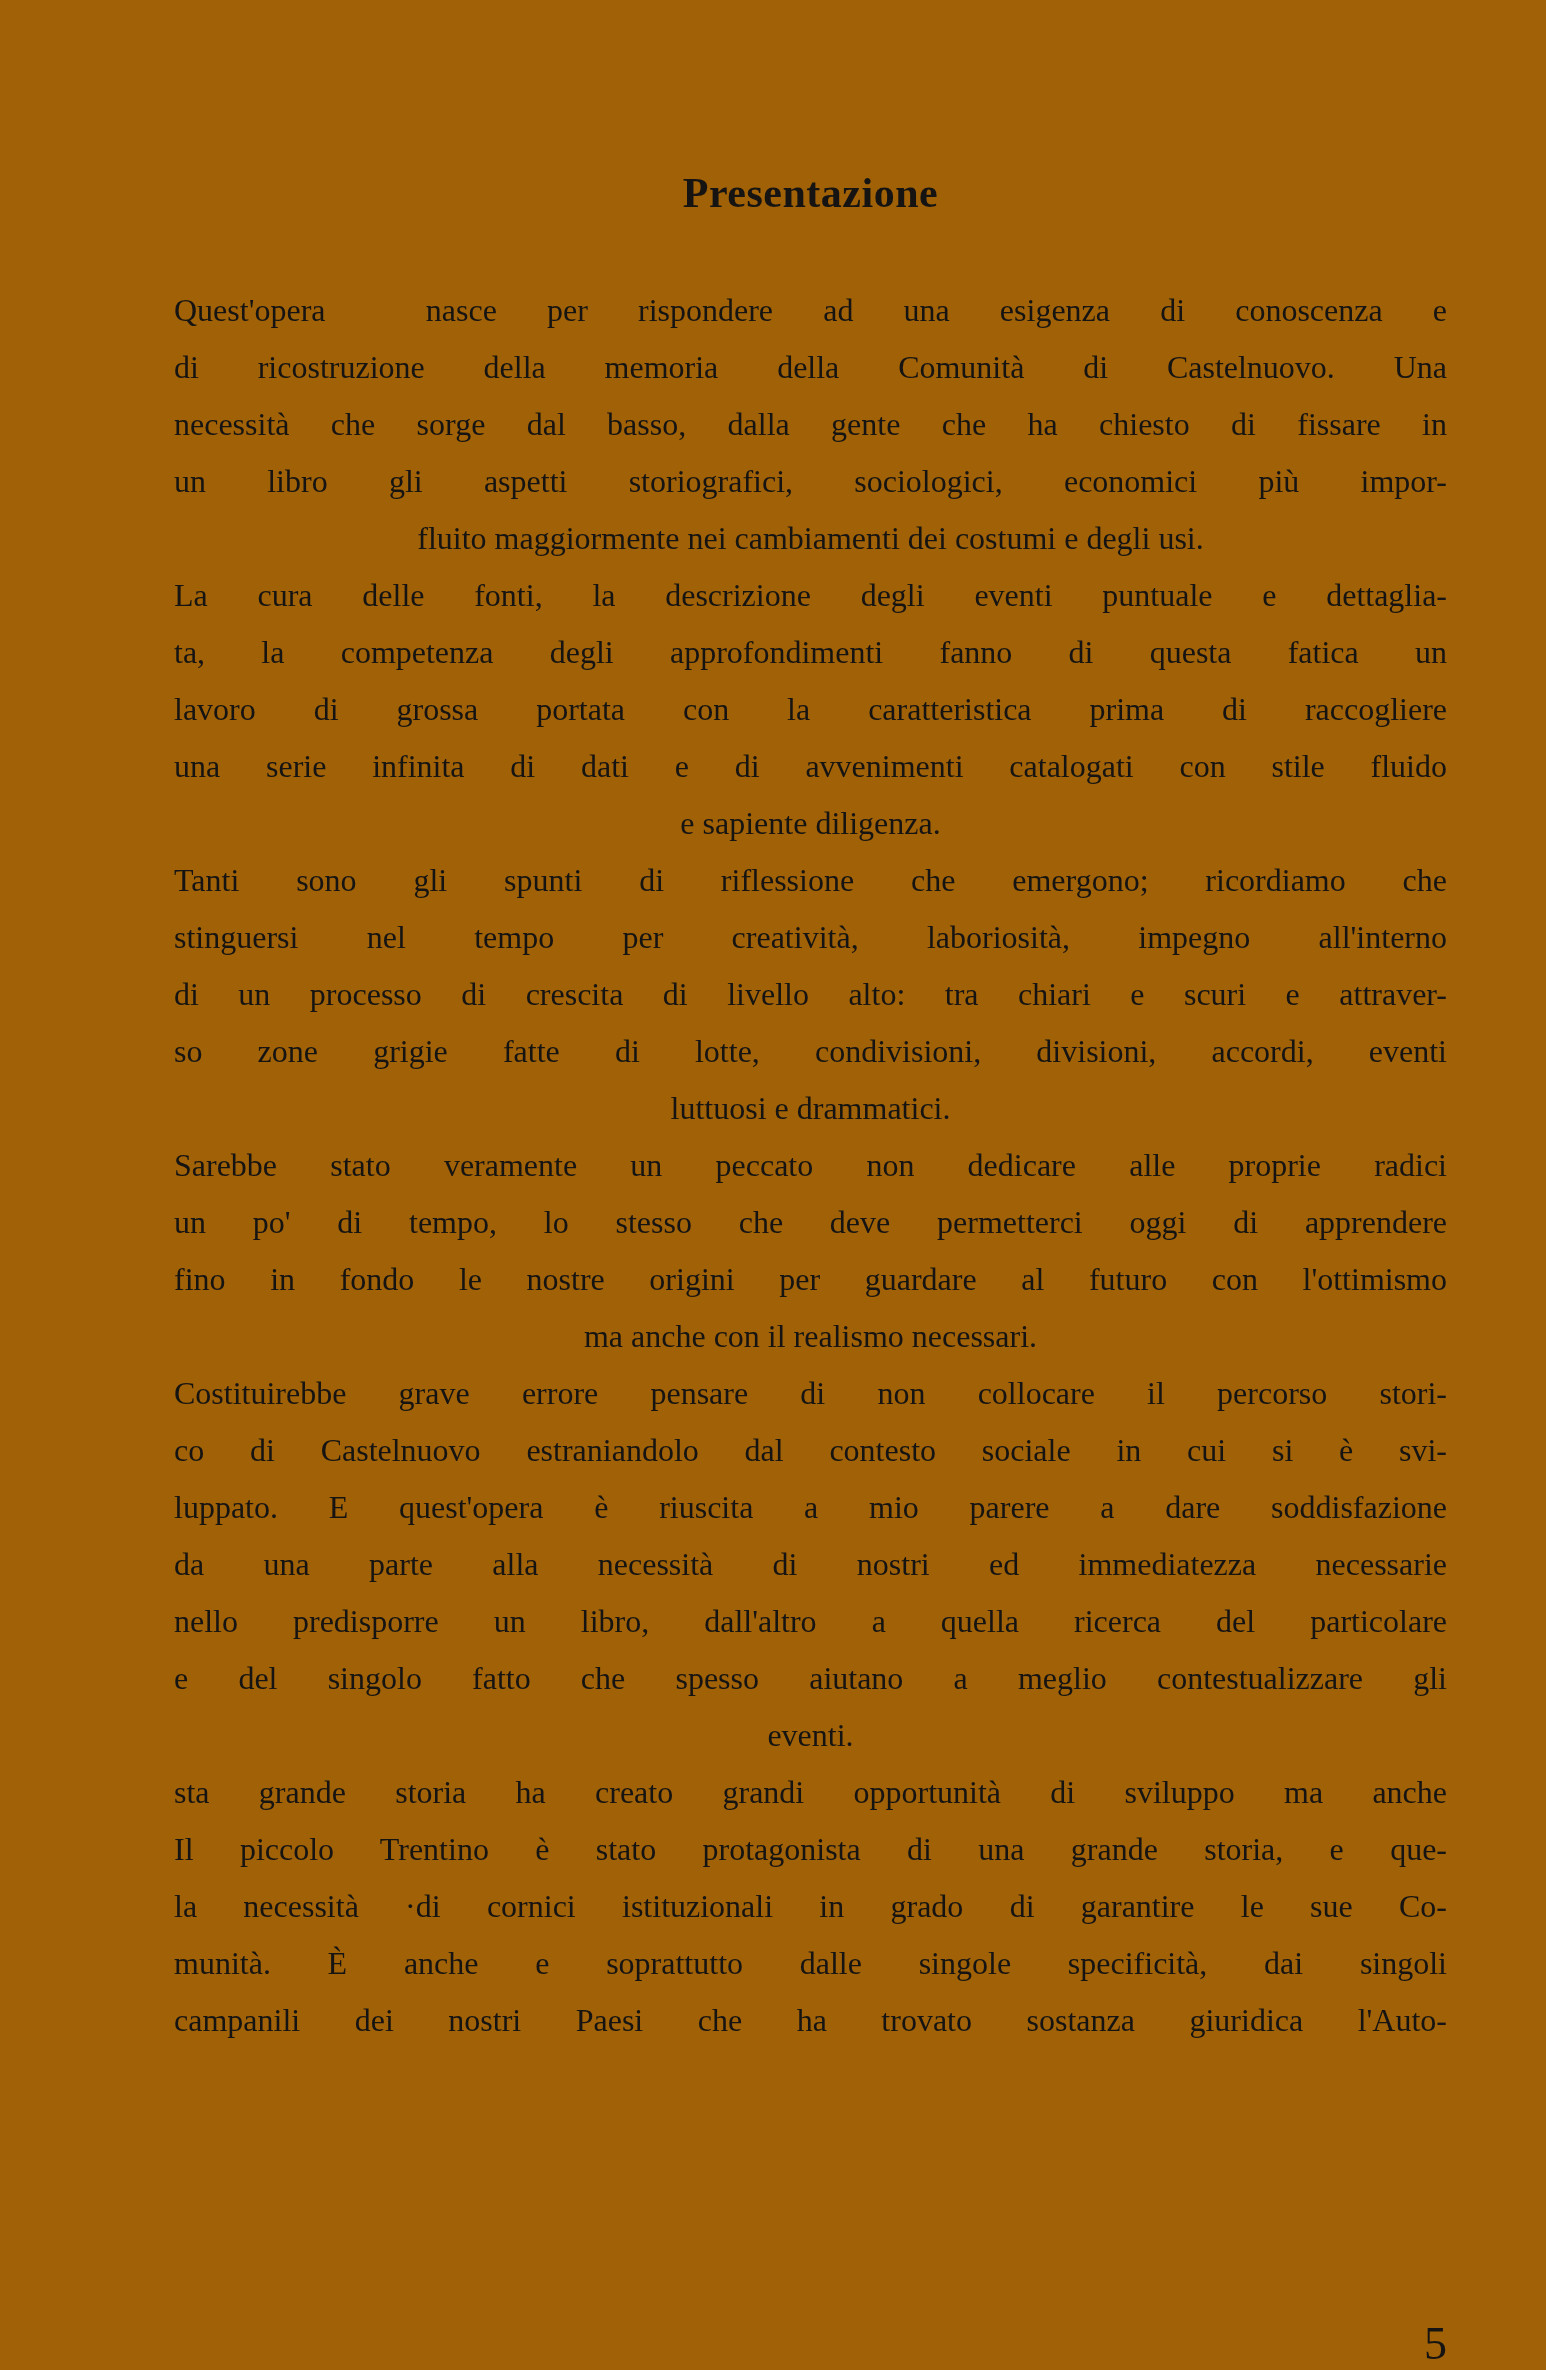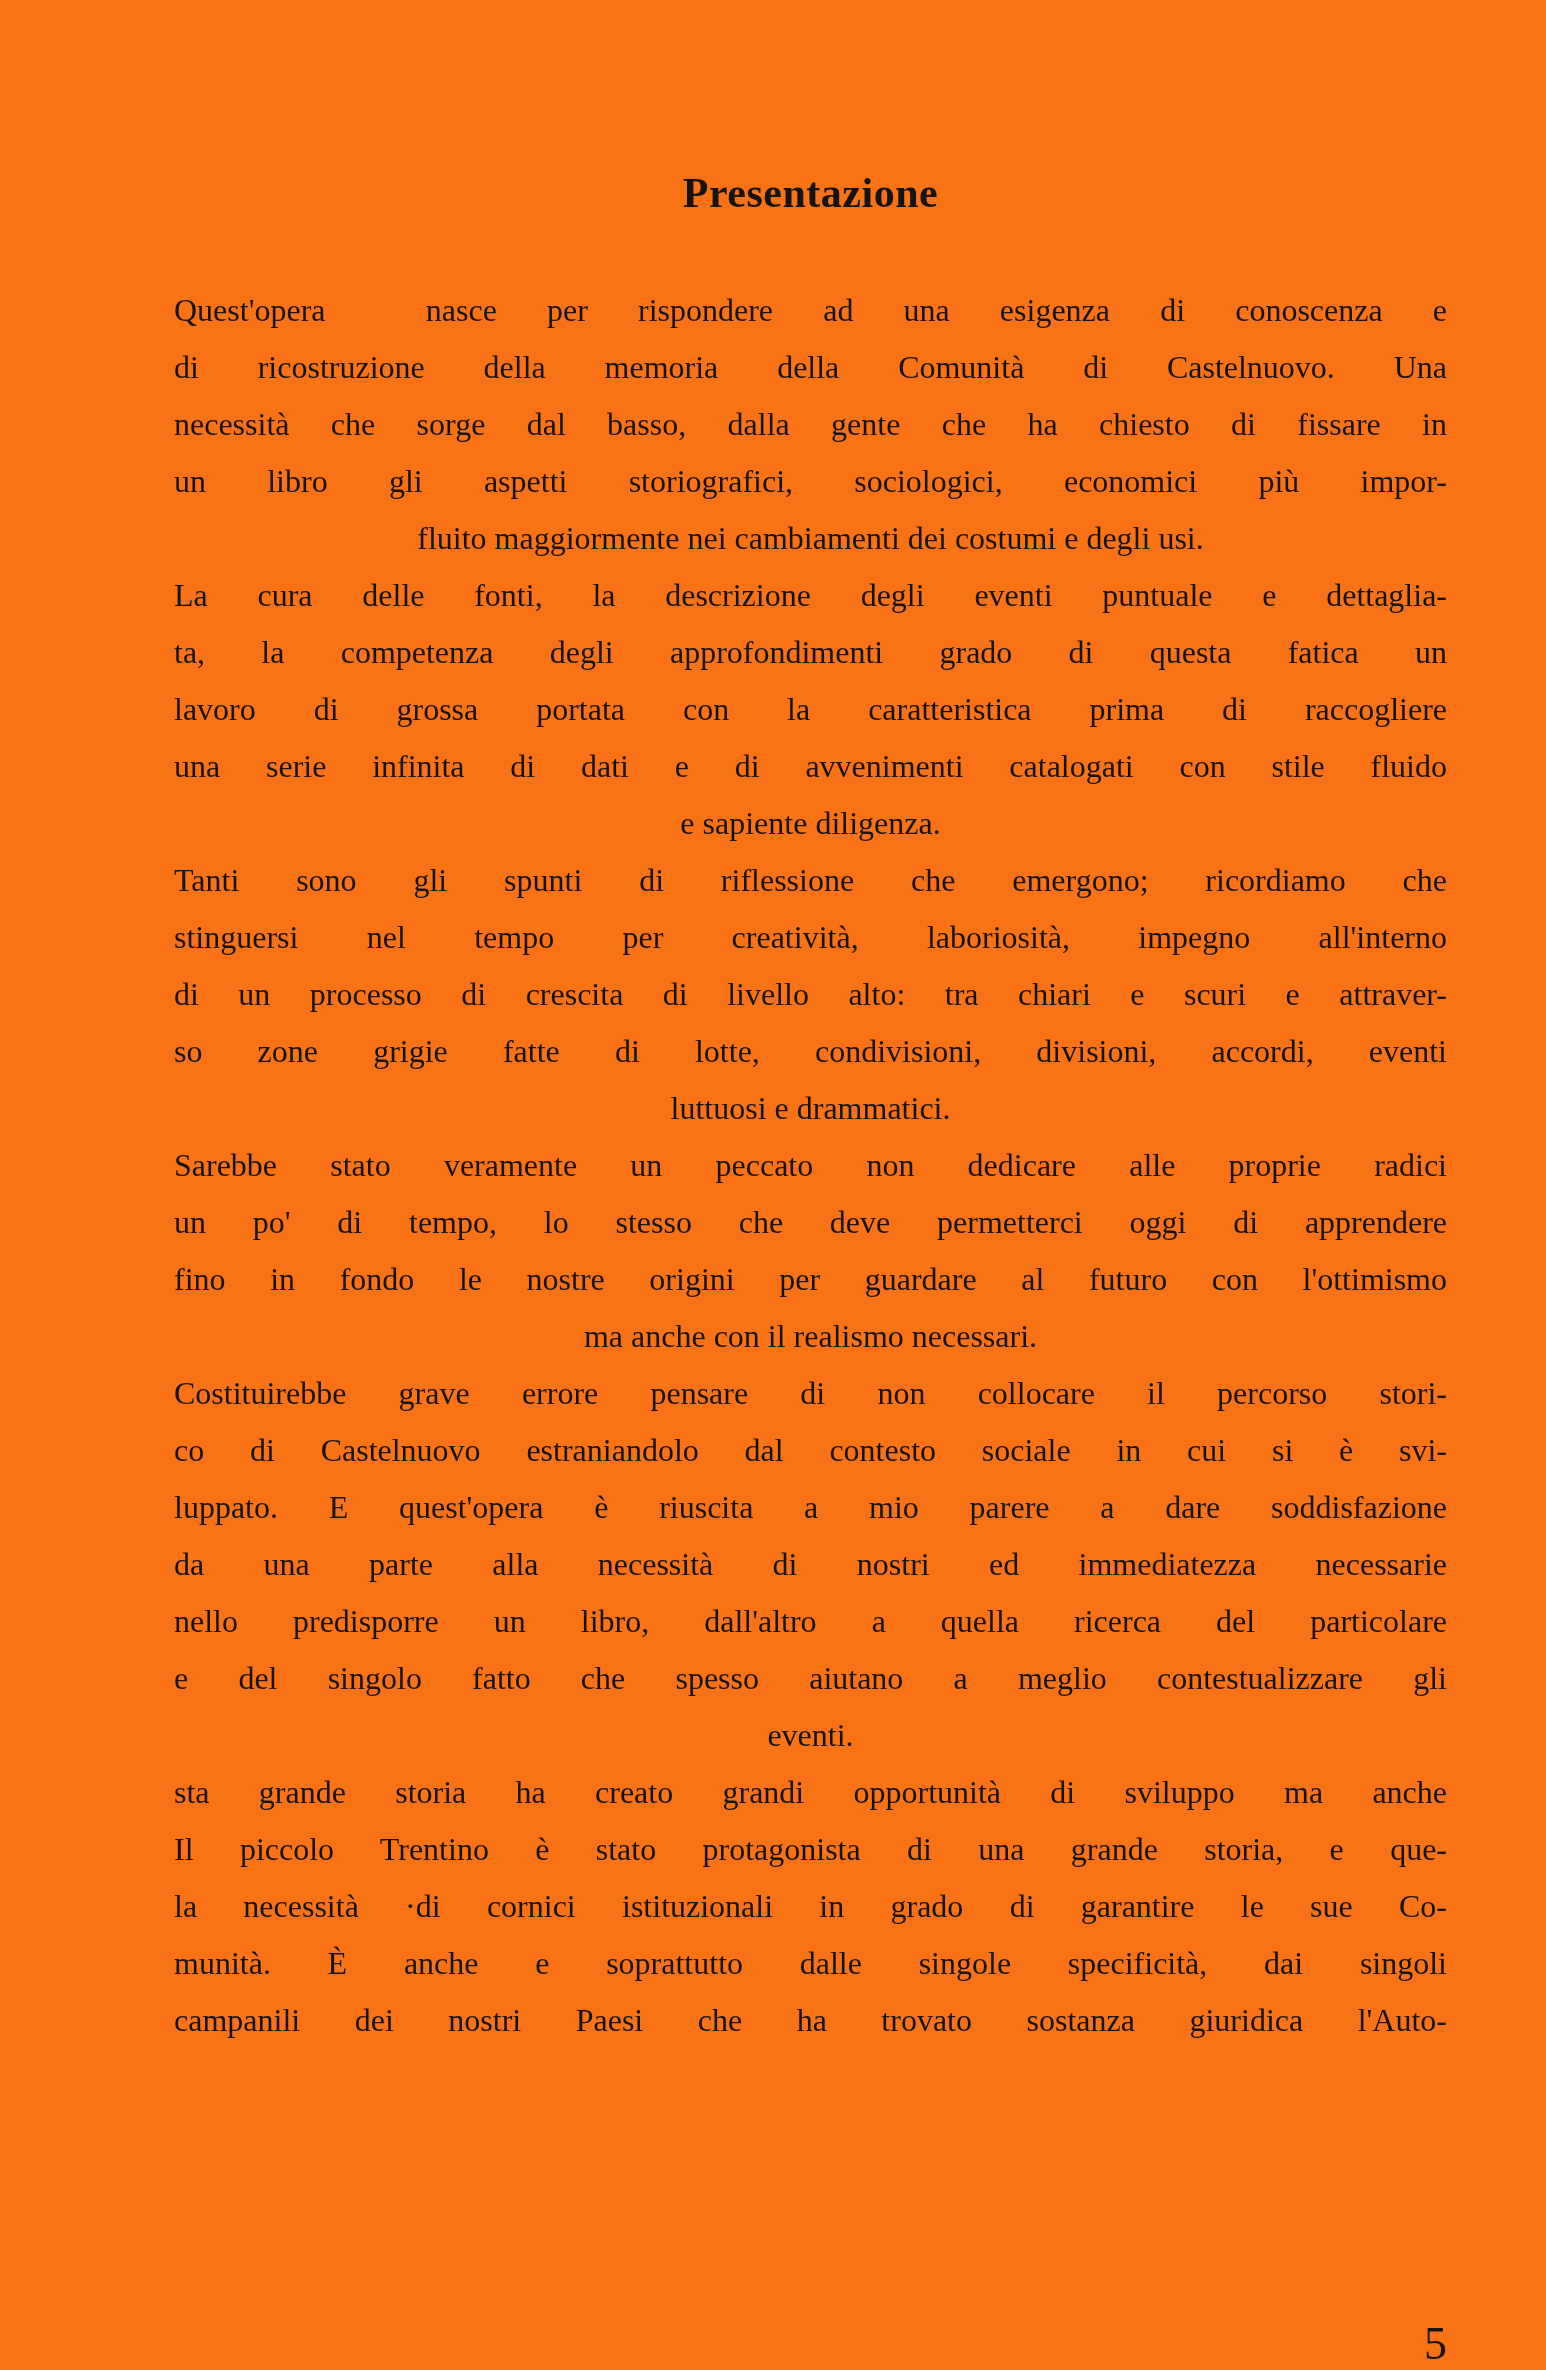--- a/index.html
+++ b/index.html
@@ -4,21 +4,21 @@
 <style>
   html, body {
     margin: 0;
     padding: 0;
     background: #ffffff;
   }
   .page {
     position: relative;
     width: 1547px;
     height: 2370px;
-    background: #f97316;
+    background: #a16207;
     overflow: hidden;
     font-family: "Liberation Serif", "DejaVu Serif", serif;
     color: #161412;
   }
   .title {
     position: absolute;
     left: 174px;
     top: 170px;
     width: 1273px;
     text-align: center;
@@ -60,21 +60,21 @@
 <div class="page">
   <div class="title">Presentazione</div>
 
   <div class="textblock">
       <div class="line j">Quest'opera  nasce per rispondere ad una esigenza di conoscenza e</div>
       <div class="line j">di ricostruzione della memoria della Comunità di Castelnuovo. Una</div>
       <div class="line j">necessità che sorge dal basso, dalla gente che ha chiesto di fissare in</div>
       <div class="line j">un libro gli aspetti storiografici, sociologici, economici più impor-</div>
       <div class="line">fluito maggiormente nei cambiamenti dei costumi e degli usi.</div>
       <div class="line j">La cura delle fonti, la descrizione degli eventi puntuale e dettaglia-</div>
-      <div class="line j">ta, la competenza degli approfondimenti grado di questa fatica un</div>
+      <div class="line j">ta, la competenza degli approfondimenti fanno di questa fatica un</div>
       <div class="line j">lavoro di grossa portata con la caratteristica prima di raccogliere</div>
       <div class="line j">una serie infinita di dati e di avvenimenti catalogati con stile fluido</div>
       <div class="line">e sapiente diligenza.</div>
       <div class="line j">Tanti sono gli spunti di riflessione che emergono; ricordiamo che</div>
       <div class="line j">stinguersi nel tempo per creatività, laboriosità, impegno all'interno</div>
       <div class="line j">di un processo di crescita di livello alto: tra chiari e scuri e attraver-</div>
       <div class="line j">so zone grigie fatte di lotte, condivisioni, divisioni, accordi, eventi</div>
       <div class="line">luttuosi e drammatici.</div>
       <div class="line j">Sarebbe stato veramente un peccato non dedicare alle proprie radici</div>
       <div class="line j">un po' di tempo, lo stesso che deve permetterci oggi di apprendere</div>

